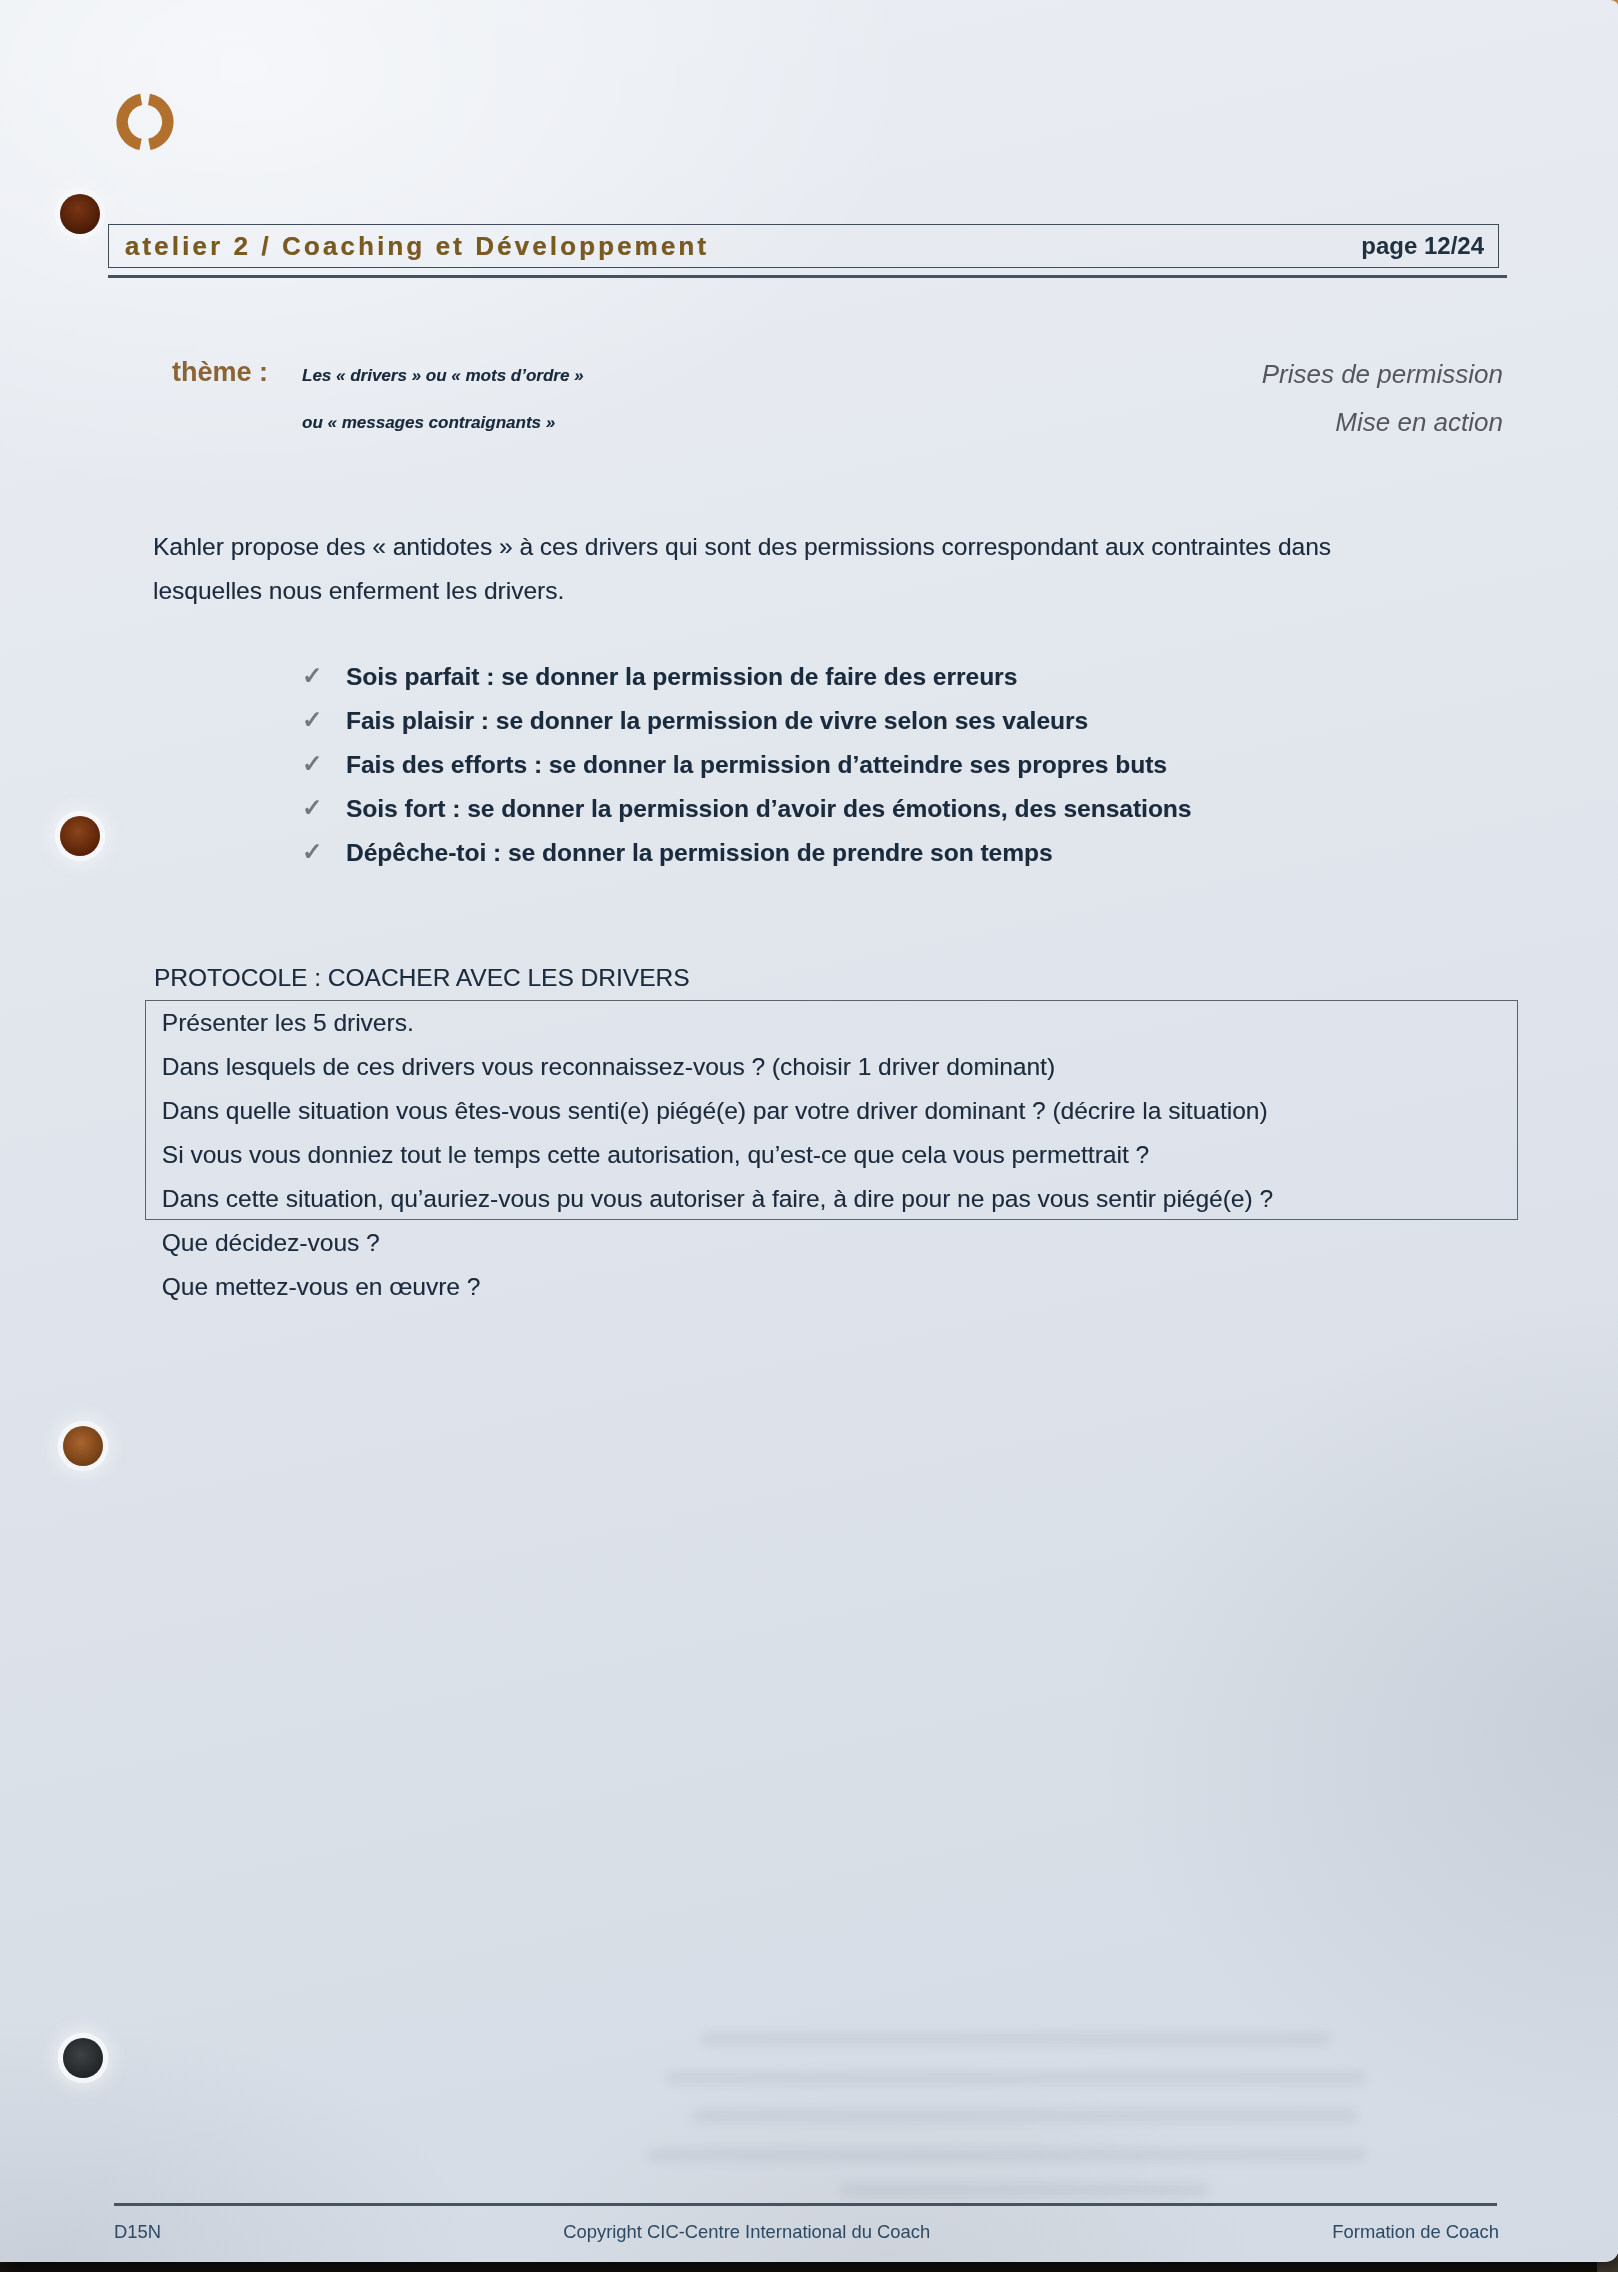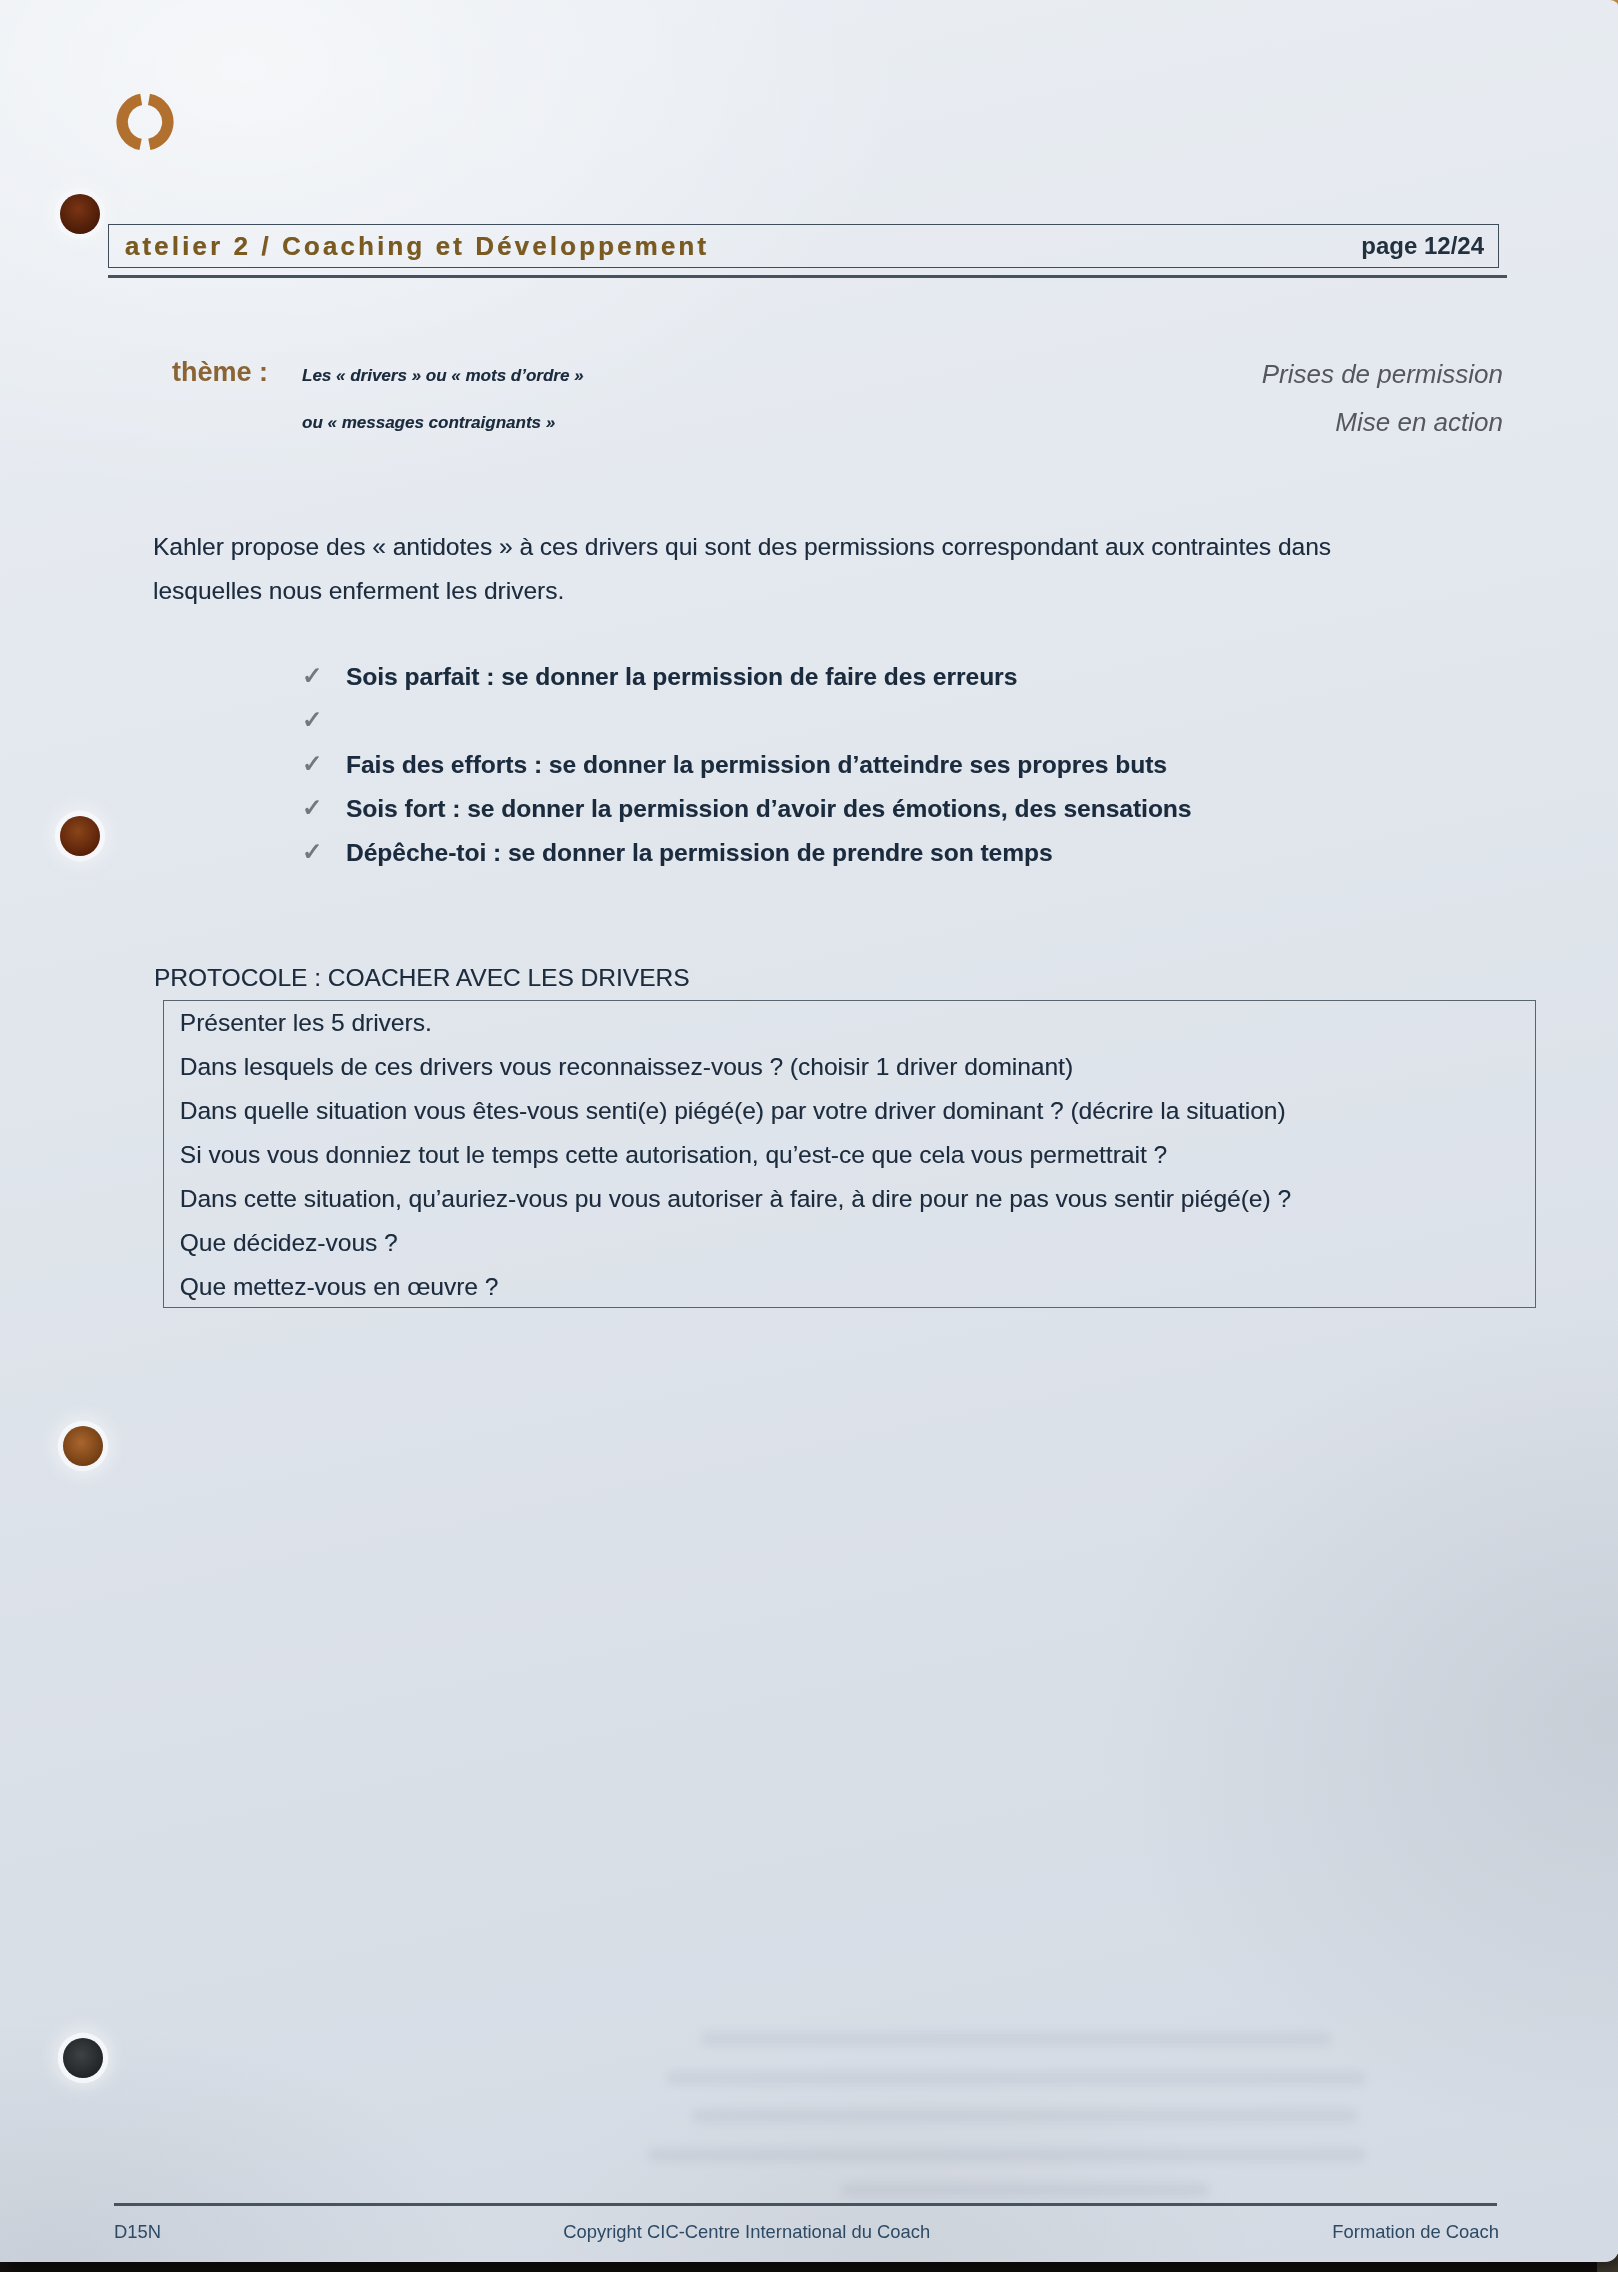--- a/index.html
+++ b/index.html
@@ -75,21 +75,21 @@
     text-shadow:0.3px 0.3px 0.4px rgba(20,35,55,0.35); white-space:nowrap;
   }
   .check { flex:0 0 auto; width:44px; font-size:24.5px; font-weight:600; color:#73787e; transform:translateY(-1.8px); text-shadow:none; }
   
   .protocol-heading {
     position:absolute; left:154px; top:964px;
     font-size:24.5px; font-weight:500; color:#1c2c3e;
     text-shadow:0.3px 0.3px 0.4px rgba(20,35,55,0.35);
   }
   .protocol-box {
-    position:absolute; left:163px; top:1000px; width:1373px; height:308px;
+    position:absolute; left:145px; top:1000px; width:1373px; height:220px;
     border:1.8px solid #5a646e; box-sizing:border-box; padding-left:15.8px;
   }
   .protocol-line {
     height:44px; line-height:44px; font-size:24.5px; font-weight:500; color:#1c2c3e;
     text-shadow:0.3px 0.3px 0.4px rgba(20,35,55,0.35); white-space:nowrap;
   }
   
   .ghost { position:absolute; left:648px; top:2032px; width:788px; height:175px; filter:blur(4.4px); }
   .ghost-bar { position:absolute; height:14px; border-radius:7px; background:rgba(105,118,140,0.10); }
   .ghost-bar:nth-child(1){ left:53px;  top:0;     width:630px; }
@@ -145,20 +145,21 @@
       <div class="intro-line">lesquelles nous enferment les drivers.</div>
     </div>
 
     <ul class="antidotes">
       <li class="antidote-item">
         <span class="check">✓</span>
         <span>Sois parfait : se donner la permission de faire des erreurs</span>
       </li>
       <li class="antidote-item">
         <span class="check">✓</span>
+        <span>Fais plaisir : se donner la permission de vivre selon ses valeurs</span>
       </li>
       <li class="antidote-item">
         <span class="check">✓</span>
         <span>Fais des efforts : se donner la permission d’atteindre ses propres buts</span>
       </li>
       <li class="antidote-item">
         <span class="check">✓</span>
         <span>Sois fort : se donner la permission d’avoir des émotions, des sensations</span>
       </li>
       <li class="antidote-item">

